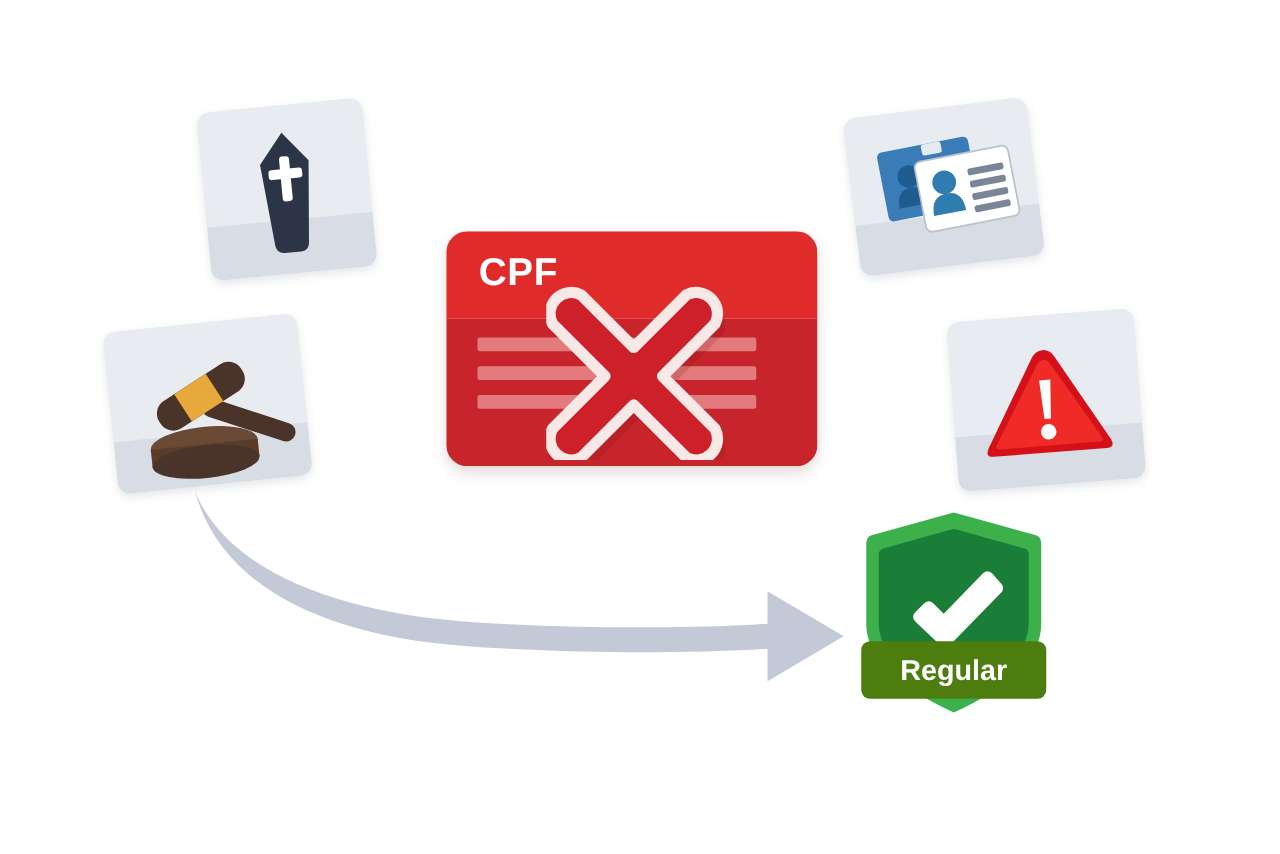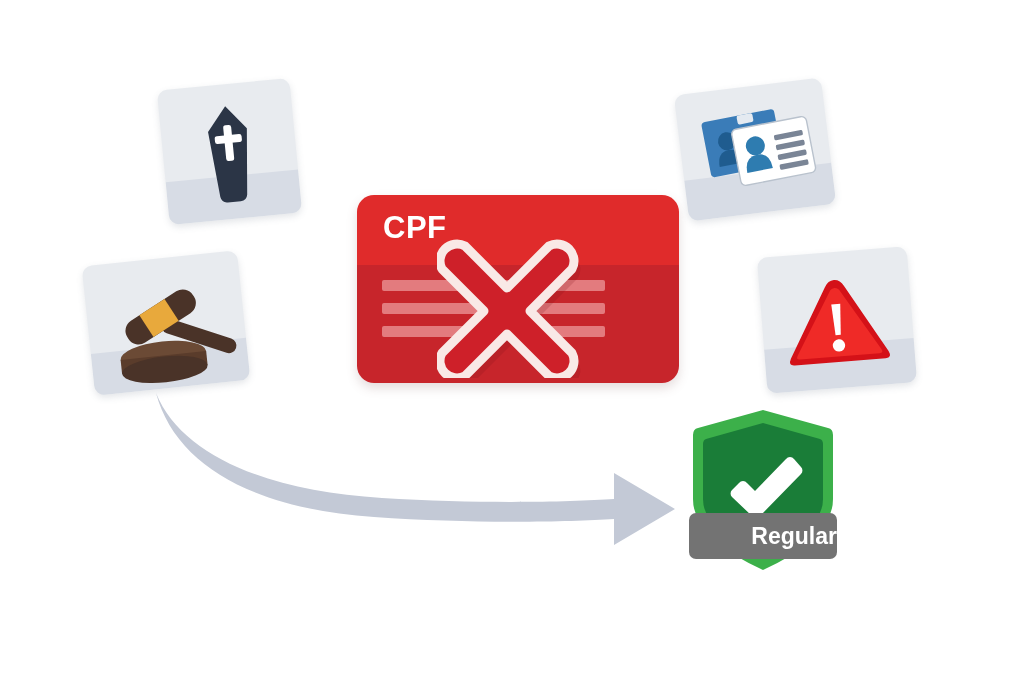--- a/index.html
+++ b/index.html
@@ -59,22 +59,22 @@
   }
   #tile-warning {
     left: 762px; top: 252px;
     width: 150px; height: 136px;
     transform: rotate(-4.5deg);
   }
 
   
   #cpf-card {
     position: absolute;
-    left: 357px; top: 195px;
-    width: 322px; height: 188px;
+    left: 357px; top: 185px;
+    width: 297px; height: 188px;
     border-radius: 17px;
     overflow: hidden;
     box-shadow: 0 5px 11px rgba(120,80,80,0.20);
   }
   #cpf-card .card-top {
     position: absolute;
     left: 0; right: 0; top: 0;
     height: 37%;
     background: #e02b2b;
   }
@@ -122,24 +122,24 @@
     left: 683px; top: 407px;
     width: 160px; height: 178px;
   }
   #shield-badge .ribbon {
     position: absolute;
     left: 6px;
     top: 106px;
     width: 148px;
     height: 46px;
     border-radius: 7px;
-    background: #737373;
+    background: #4d7c0f;
     display: flex;
     align-items: center;
-    justify-content: flex-end;
+    justify-content: center;
   }
   #shield-badge .ribbon-text {
     color: #ffffff;
     font-size: 23px;
     font-weight: bold;
     line-height: 1;
     font-family: "Liberation Sans", sans-serif;
   }
 </style>
 </head>

